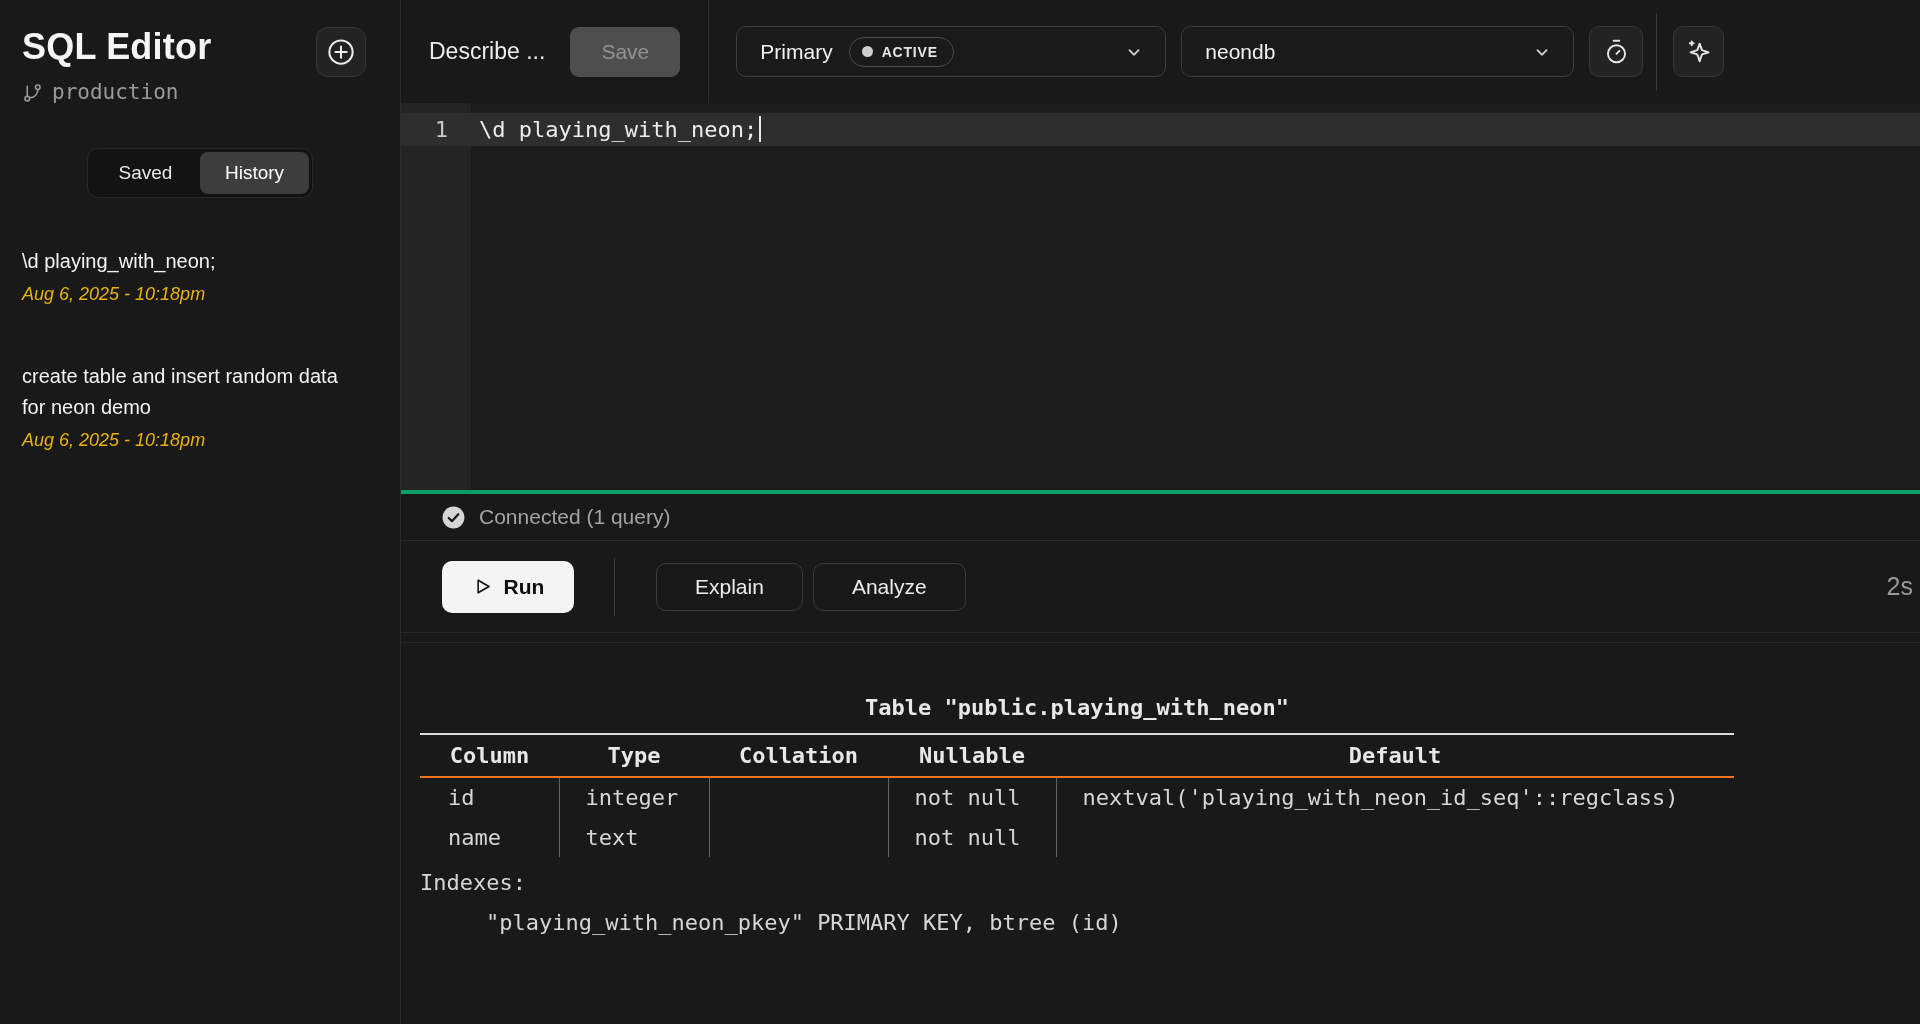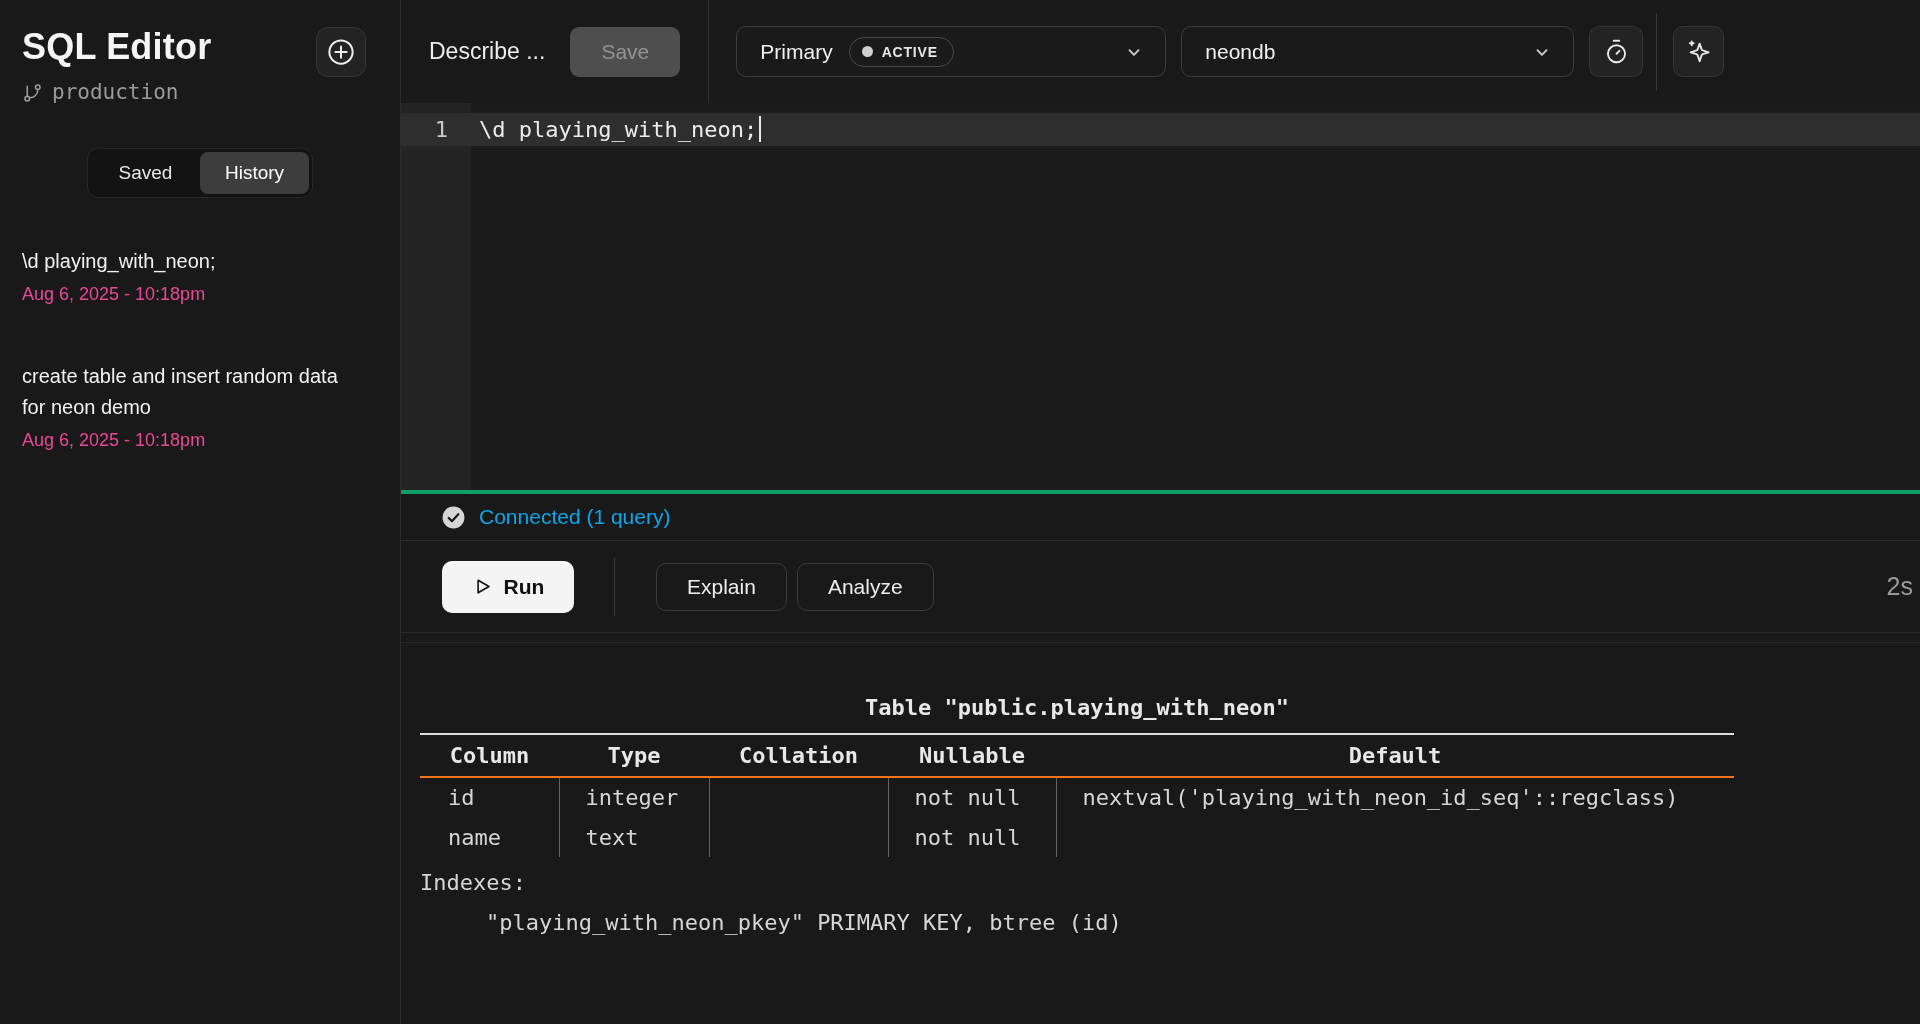--- a/index.html
+++ b/index.html
@@ -21,21 +21,21 @@
               background:#232323; border:1px solid #373737; border-radius:12px; cursor:pointer; }
   .sb-add { position:absolute; top:27px; right:34px; width:50px; height:50px; }
   .toggle { margin:44px auto 0 auto; width:226px; height:50px; background:#131313;
             border:1px solid #272727; border-radius:11px; display:flex; padding:3px; }
   .seg { flex:1; border:none; background:transparent; color:#e8e8e8; font-size:19px;
          font-family:inherit; border-radius:8px; cursor:pointer; }
   .seg.active { background:#3d3d3d; color:#ffffff; }
   .history { margin-top:48px; width:330px; }
   .h-item { margin-bottom:56px; cursor:pointer; }
   .h-title { font-size:20px; color:#f2f2f2; line-height:31px; max-width:320px; }
-  .h-date { font-size:18px; color:#ec4899; margin-top:7px; }
+  .h-date { font-size:18px; color:#eab308; margin-top:7px;font-style:italic; }
 
   
   .main { flex:1; display:flex; flex-direction:column; height:100%; }
 
   
   .toolbar { height:103px; display:flex; align-items:center; padding-left:28px; flex-shrink:0; }
   .q-title { font-size:23px; font-weight:500; color:#ececec; }
   .save-btn { margin-left:25px; width:110px; height:50px; border:none; border-radius:9px;
               background:#4e4e4e; color:#939393; font-size:21px; font-weight:500;
               font-family:inherit; cursor:default; }
@@ -63,31 +63,31 @@
   .line-num { width:70px; text-align:right; padding-right:23px; color:#c9c9c9; }
   .code-text { padding-left:8px; color:#ececec; white-space:pre; }
   .caret { display:inline-block; width:2px; height:26px; background:#e9e9e9;
            vertical-align:-5px; margin-left:2px; }
 
   .green-line { height:4px; background:#0f9d69; flex-shrink:0; }
 
   
   .status-bar { height:47px; display:flex; align-items:center; padding-left:40px;
                 border-bottom:1px solid #2c2c2c; flex-shrink:0; }
-  .status-text { margin-left:13px; font-size:21px; color:#0ea5e9; }
+  .status-text { margin-left:13px; font-size:21px; color:#a3a3a3; }
 
   
   .actions { height:92px; display:flex; align-items:center; padding-left:41px;
              border-bottom:1px solid #2c2c2c; flex-shrink:0; }
   .run-btn { width:132px; height:52px; background:#f4f4f4; color:#0f0f0f; border:none;
              border-radius:10px; font-size:21px; font-weight:600; font-family:inherit;
              display:flex; align-items:center; justify-content:center; gap:11px; cursor:pointer; }
   .act-divider { width:1px; height:58px; background:#3a3a3a; margin-left:40px; }
   .ghost-btn { height:48px; border:1px solid #3c3c3c; background:transparent; color:#ececec;
-               font-size:21px; font-family:inherit; border-radius:10px; padding:0 30px;
+               font-size:21px; font-family:inherit; border-radius:10px; padding:0 38px;
                cursor:pointer; }
   .explain-btn { margin-left:41px; }
   .analyze-btn { margin-left:10px; }
   .duration { margin-left:auto; margin-right:7px; font-size:25px; color:#9a9a9a; }
 
   .thin-spacer { height:10px; border-bottom:1px solid #272727; flex-shrink:0; }
 
   
   .results { flex:1; padding-left:19px; font-family:"DejaVu Sans Mono", monospace;
              font-size:22px; color:#d6d6d6; overflow:hidden; }

